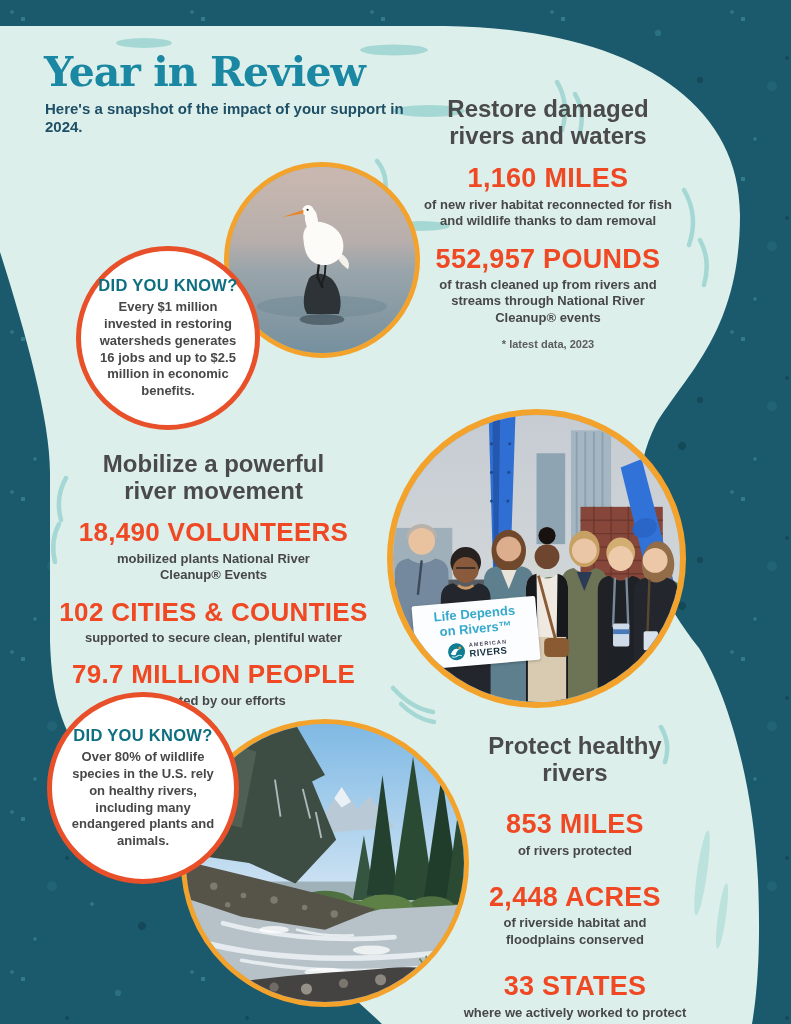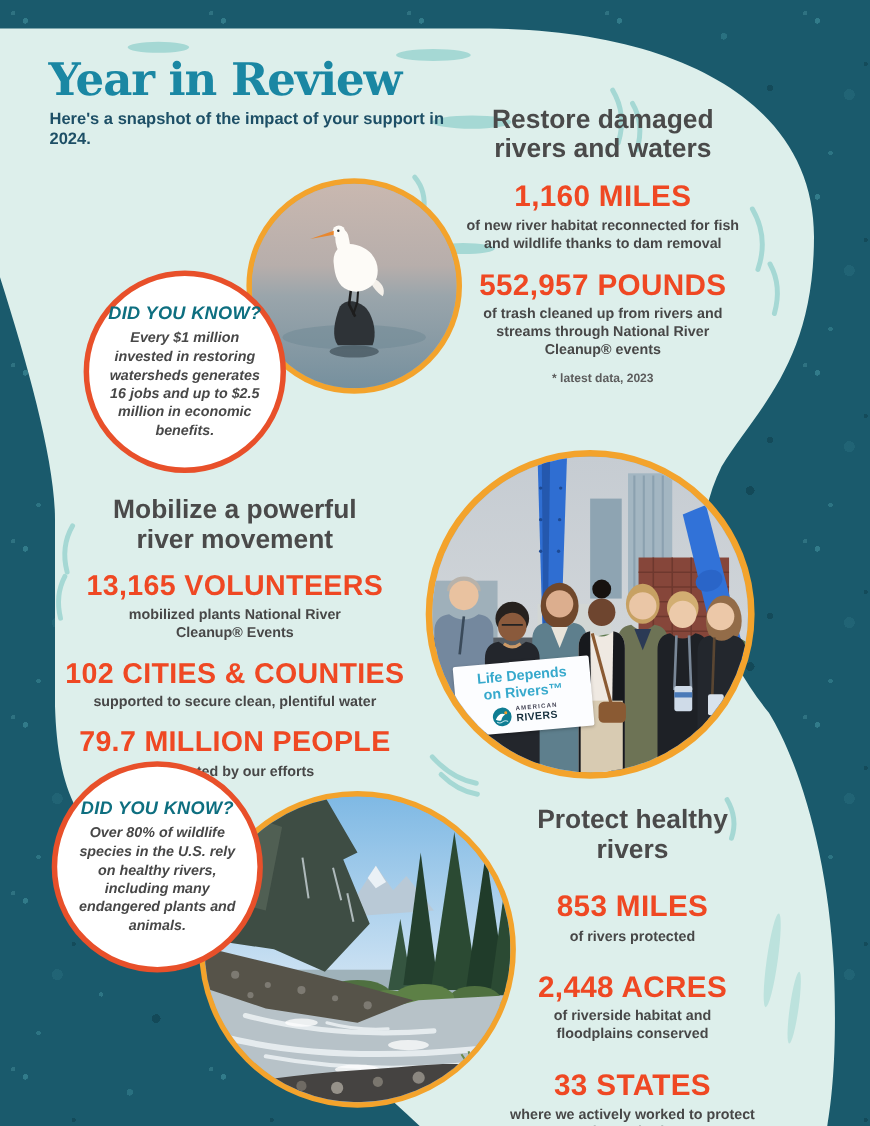--- a/index.html
+++ b/index.html
@@ -40,21 +40,21 @@
   .sec-protect h2{max-width:176px;}
   .sec-protect .stat{margin-top:24px;}
   
   .photo-circle{position:absolute;border-radius:50%;border:5px solid #F3A32C;overflow:hidden;box-sizing:border-box;background:#9fb2ba;}
   .photo-circle svg{display:block;width:100%;height:100%;}
   .circle-egret{left:224px;top:162px;width:196px;height:196px;z-index:4;}
   .circle-group{left:387px;top:409px;width:299px;height:299px;z-index:4;border-width:6px;}
   .circle-mountain{left:181px;top:719px;width:288px;height:288px;z-index:5;}
   .dyk-circle{position:absolute;border-radius:50%;border:5px solid #E8502A;background:#ffffff;
     box-sizing:border-box;display:flex;flex-direction:column;align-items:center;justify-content:center;
-    text-align:center;padding:10px 14px;font-style:italic;}
+    text-align:center;padding:10px 14px;}
   .dyk-1{left:76px;top:246px;width:184px;height:184px;z-index:5;}
   .dyk-2{left:47px;top:692px;width:192px;height:192px;z-index:6;}
   .dyk-heading{font-size:16.5px;font-weight:bold;color:#0E6F80;letter-spacing:.3px;margin-bottom:4px;}
   .dyk-body{font-size:13px;font-weight:bold;color:#474747;line-height:1.3;max-width:150px;}
   
   .banner{position:absolute;left:21px;top:186px;width:124px;height:64px;z-index:7;
     background:#fcfdff;transform:rotate(-5deg);border-radius:2px;
     box-shadow:0 1px 3px rgba(0,0,0,.25);display:flex;flex-direction:column;
     align-items:center;justify-content:center;}
   .banner-text{font-size:13px;font-weight:bold;color:#36A9CC;line-height:1.15;text-align:center;}
@@ -112,21 +112,21 @@
     <div class="stat">
       <div class="stat-value">552,957 POUNDS</div>
       <div class="stat-caption" style="max-width:230px;">of trash cleaned up from rivers and streams through National River Cleanup® events</div>
     </div>
     <div class="footnote">* latest data, 2023</div>
   </section>
 
   <section class="stat-section sec-mobilize">
     <h2>Mobilize a powerful river movement</h2>
     <div class="stat">
-      <div class="stat-value">13,165 VOLUNTEERS</div>
+      <div class="stat-value">18,490 VOLUNTEERS</div>
       <div class="stat-caption" style="max-width:218px;">mobilized plants National River Cleanup® Events</div>
     </div>
     <div class="stat">
       <div class="stat-value">102 CITIES &amp; COUNTIES</div>
       <div class="stat-caption" style="max-width:315px;">supported to secure clean, plentiful water</div>
     </div>
     <div class="stat">
       <div class="stat-value">79.7 MILLION PEOPLE</div>
       <div class="stat-caption" style="max-width:260px;">impacted by our efforts</div>
     </div>

